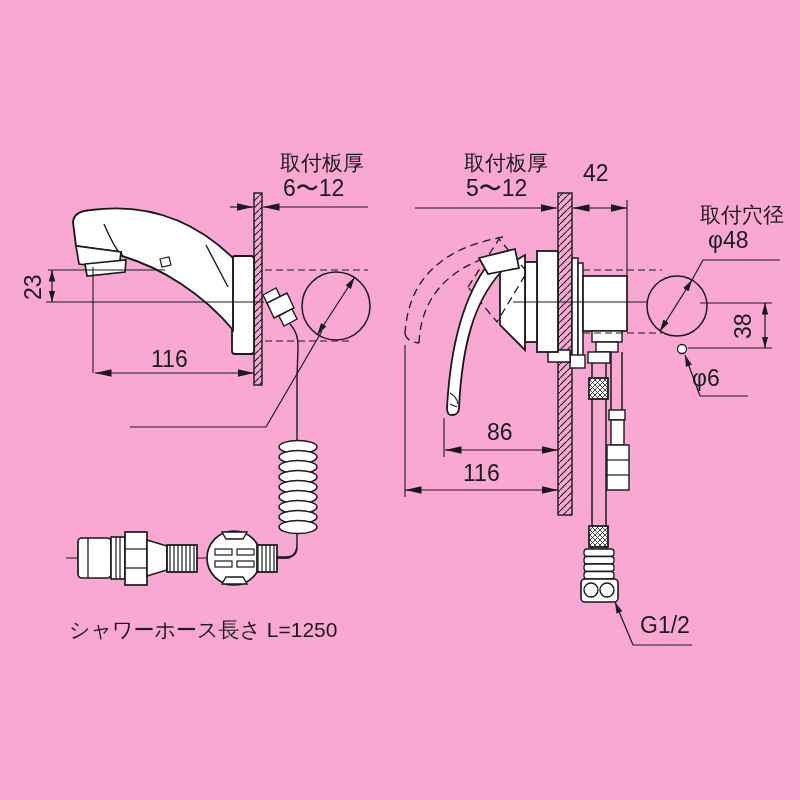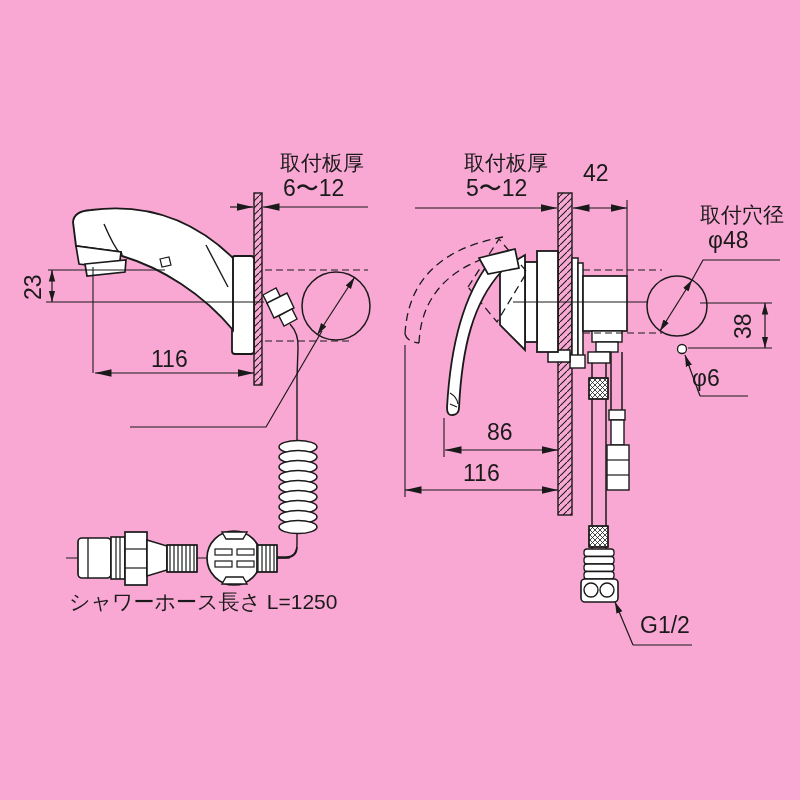--- a/index.html
+++ b/index.html
@@ -205,16 +205,16 @@
 
   <div class="lbl num rot" style="left:16px;top:274px;width:34px;">23</div>
   <div class="lbl num" style="left:151px;top:346px;">116</div>
 
   <div class="lbl num rot" style="left:726px;top:313px;width:34px;">38</div>
   <div class="lbl num" style="left:692px;top:365px;">φ6</div>
 
   <div class="lbl num" style="left:487px;top:419px;">86</div>
   <div class="lbl num" style="left:463px;top:460px;">116</div>
 
-  <div class="lbl jp" style="left:69px;top:590px;">シャワーホース長さ L=1250</div>
+  <div class="lbl jp" style="left:69px;top:618px;">シャワーホース長さ L=1250</div>
   <div class="lbl num" style="left:640px;top:612px;">G1/2</div>
 
 </div>
 
 </body></html>

